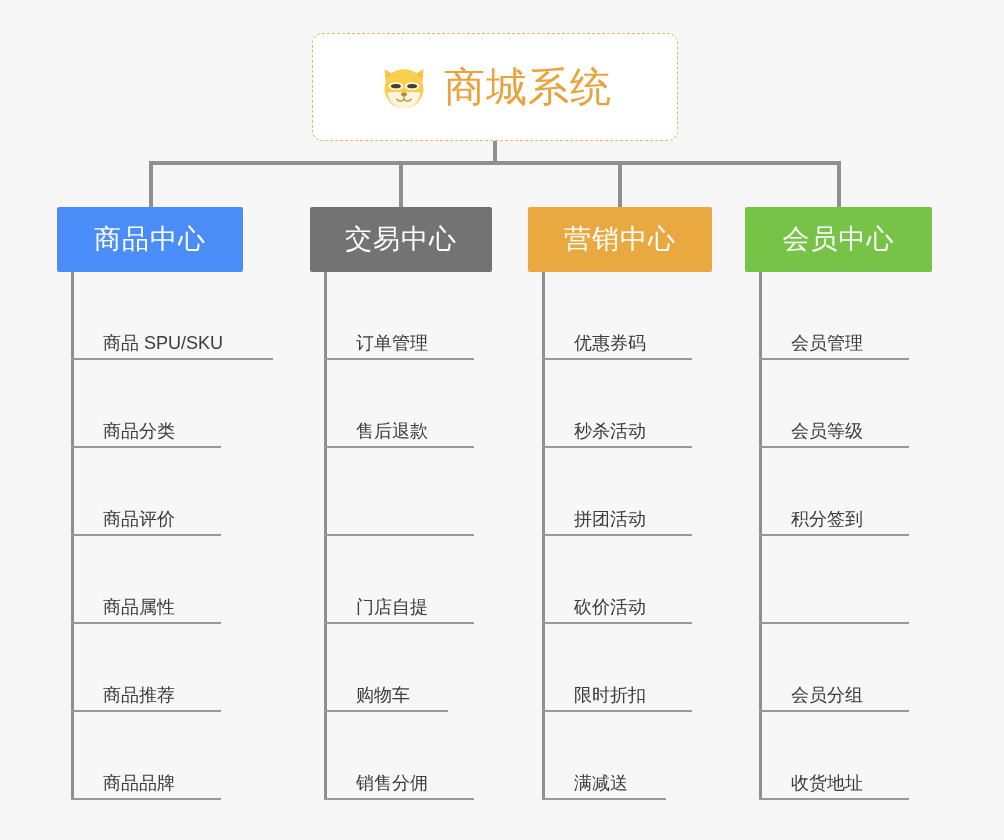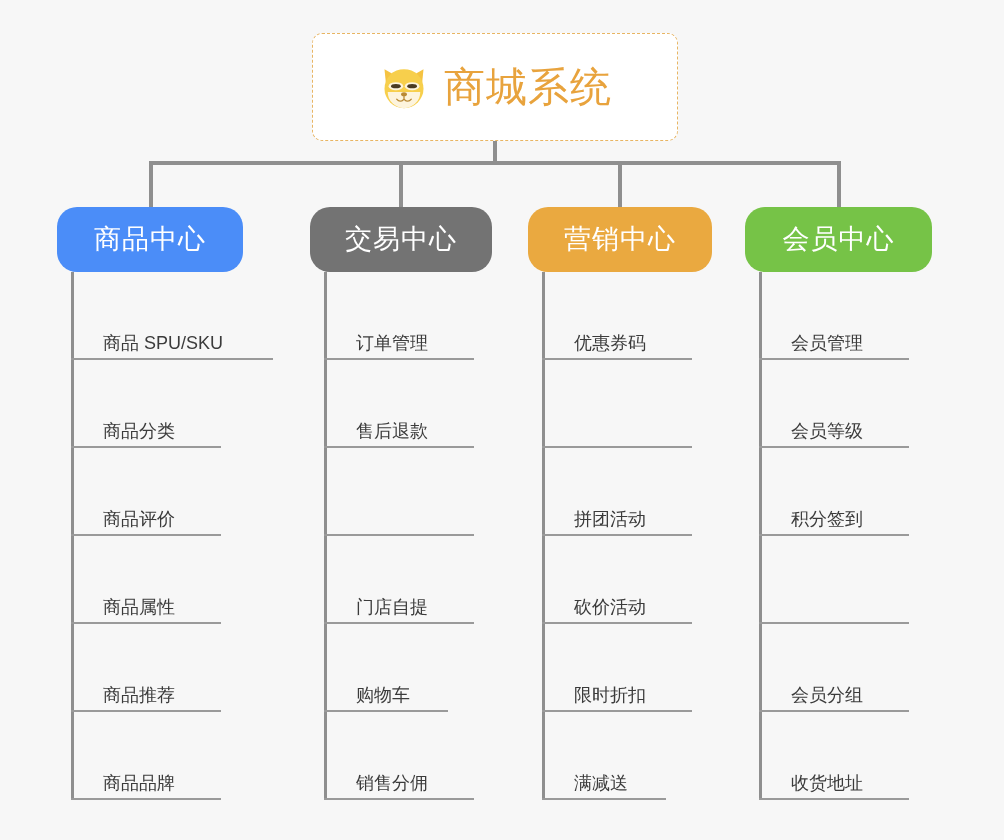--- a/index.html
+++ b/index.html
@@ -78,21 +78,21 @@
     background: #8f8f8f;
   }
 
   
   .column {
     position: absolute;
     top: 207px;
   }
   .cat-box {
     height: 65px;
-    border-radius: 20px;
+    border-radius: 2px;
     display: flex;
     align-items: center;
     justify-content: center;
     color: #ffffff;
     font-size: 27px;
     letter-spacing: 1px;
     line-height: 1;
   }
 
   
@@ -236,20 +236,21 @@
     <div class="cat-box" style="background: rgb(234, 169, 64);">
       <span>营销中心</span>
     </div>
     <div class="leaf-list">
       <div class="leaf-spine" style="background: rgb(143, 143, 143); height: 528px;"></div>
       <div class="leaf-item">
         <span class="leaf-label">优惠券码</span>
         <span class="leaf-underline" style="width: 150px;"></span>
       </div>
       <div class="leaf-item">
+        <span class="leaf-label">秒杀活动</span>
         <span class="leaf-underline" style="width: 150px;"></span>
       </div>
       <div class="leaf-item">
         <span class="leaf-label">拼团活动</span>
         <span class="leaf-underline" style="width: 150px;"></span>
       </div>
       <div class="leaf-item">
         <span class="leaf-label">砍价活动</span>
         <span class="leaf-underline" style="width: 150px;"></span>
       </div>

